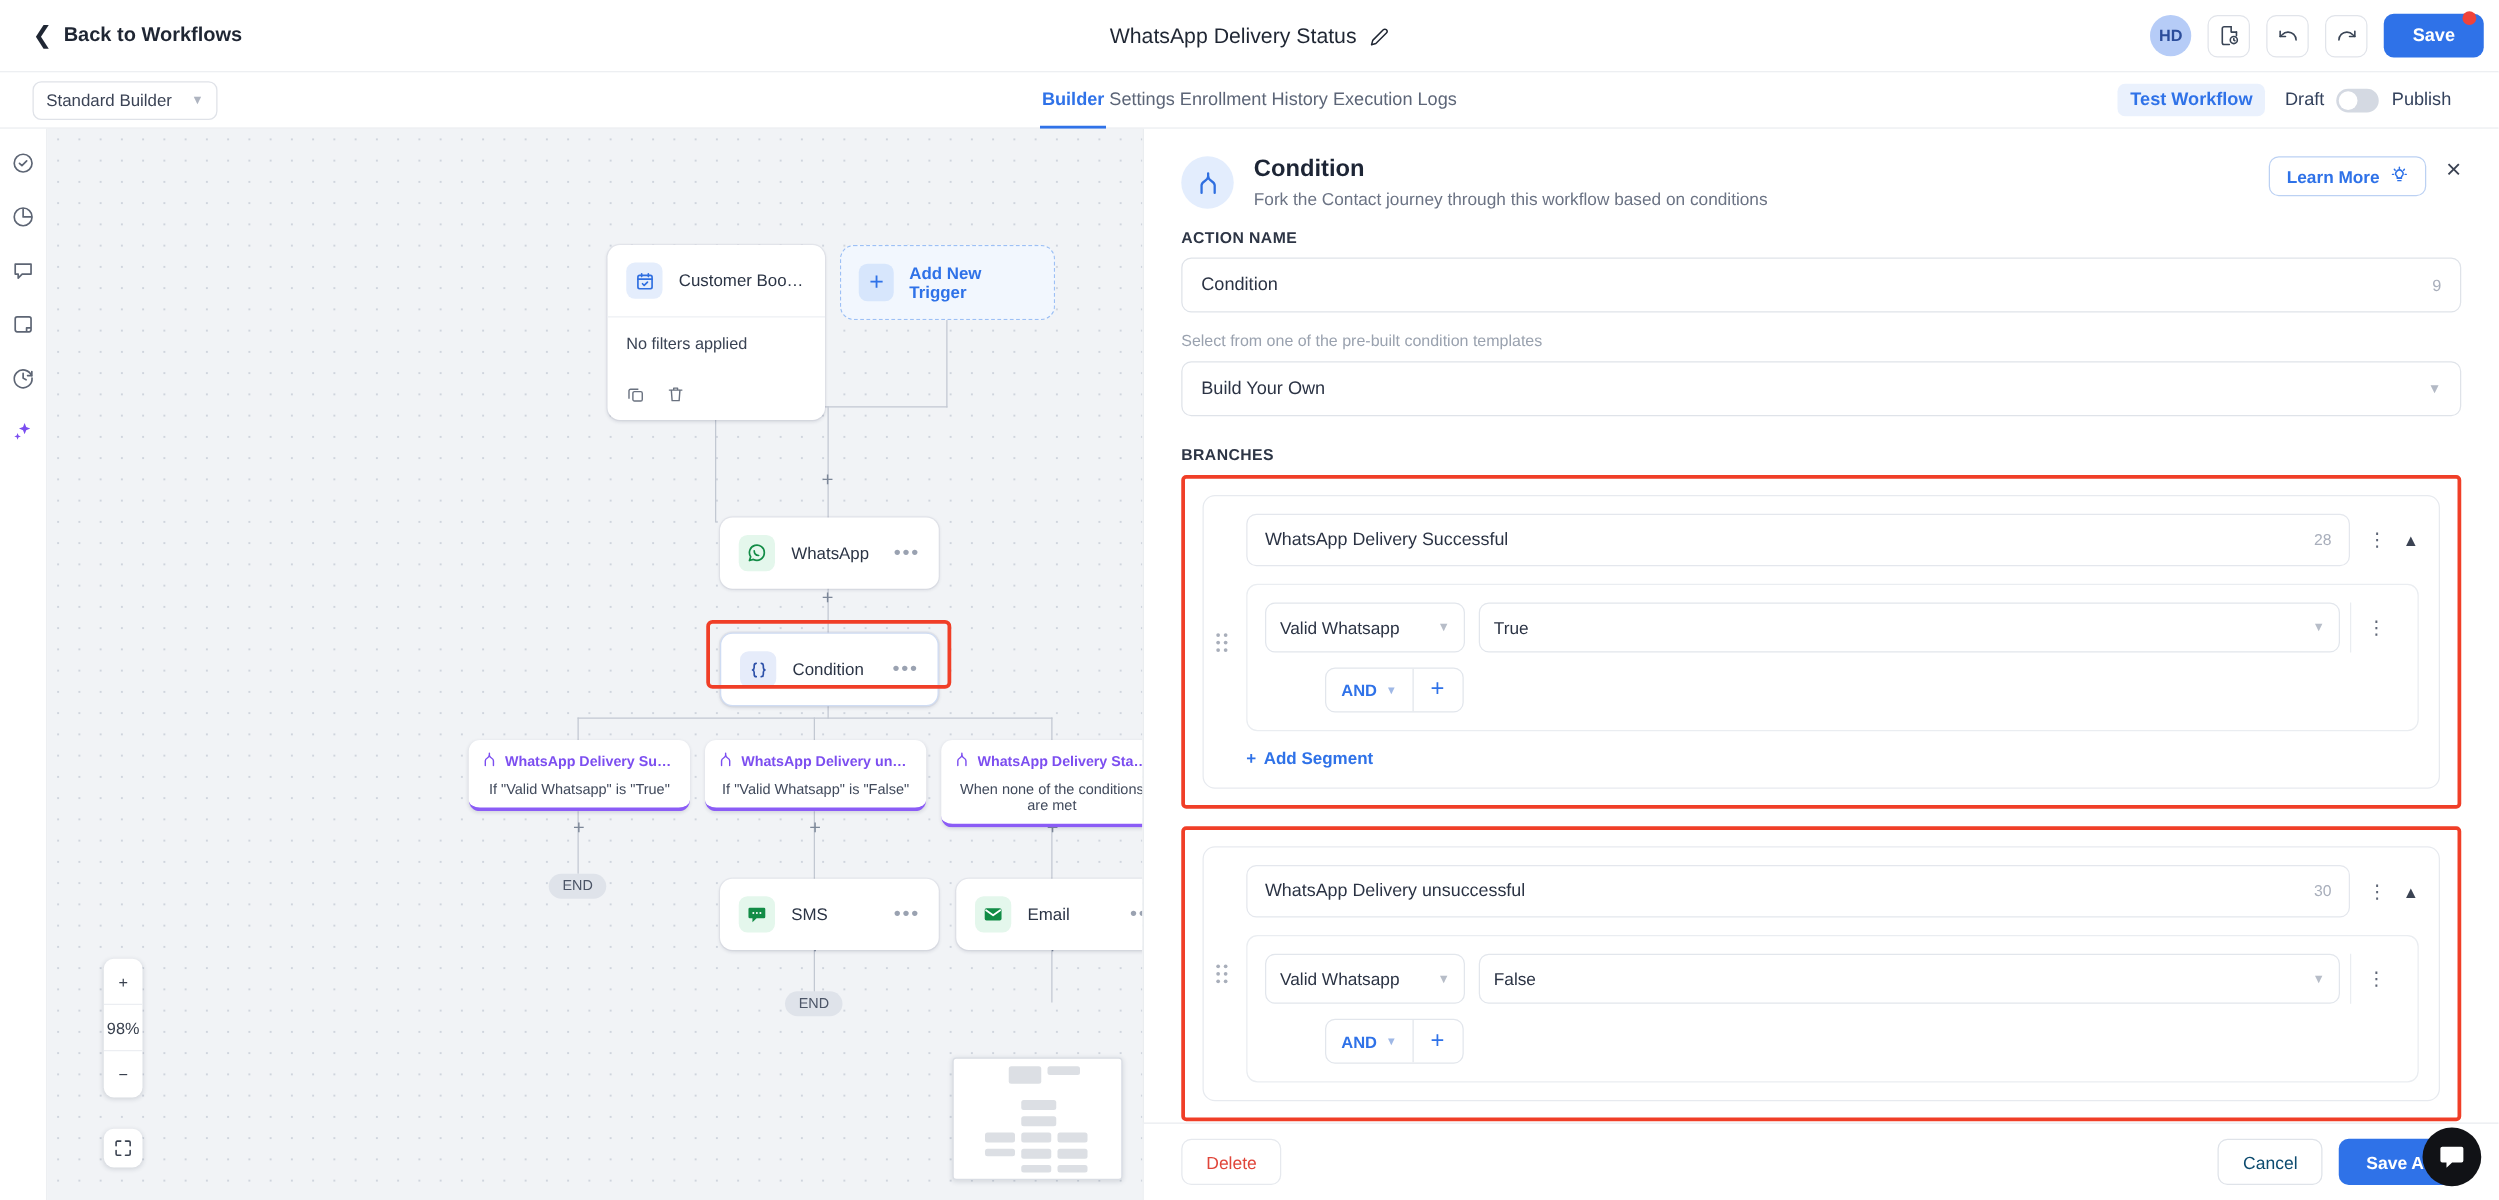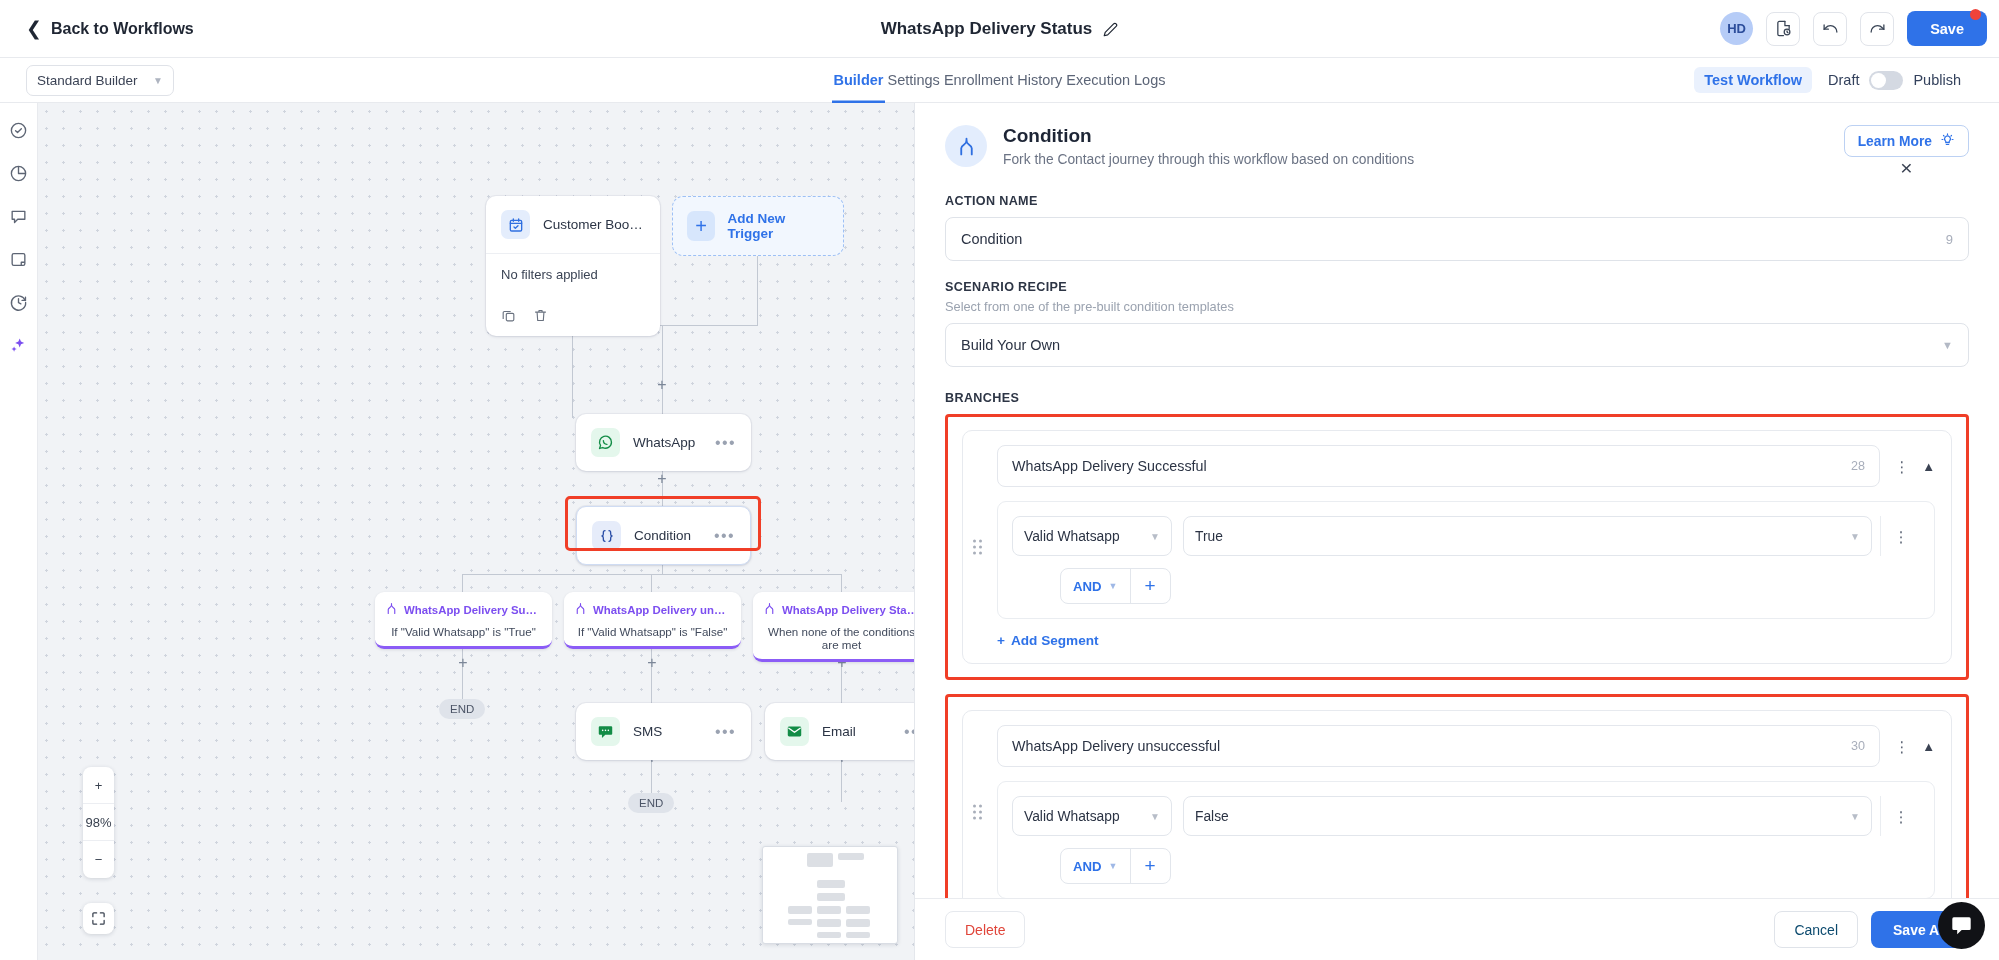--- a/index.html
+++ b/index.html
@@ -19,21 +19,21 @@
   .back-link {
     display: flex; align-items: center; gap: 9px; margin-left: 26px;
     font-size: 16px; font-weight: 700; color: #1f2633; cursor: pointer;
   }
   .chev-left { font-size: 19px; font-weight: 400; line-height: 1; }
   .doc-title-wrap {
     position: absolute; left: 0; right: 0; top: 0; height: 58px;
     display: flex; align-items: center; justify-content: center; gap: 11px;
     pointer-events: none;
   }
-  .doc-title { font-size: 17px; font-weight: 700; color: #1f2633; pointer-events: auto; }
+  .doc-title { font-size: 17px; font-weight: 400; color: #1f2633; pointer-events: auto; }
   .pencil-icon { pointer-events: auto; cursor: pointer; display: flex; }
   .topbar-right {
     margin-left: auto; display: flex; align-items: center; gap: 13px; margin-right: 12px;
   }
   .avatar {
     width: 33px; height: 33px; border-radius: 50%; background: #b6ccf7;
     color: #2c4d9b; font-size: 13px; font-weight: 700;
     display: flex; align-items: center; justify-content: center; cursor: pointer;
   }
   .icon-btn {
@@ -201,21 +201,21 @@
     display: flex; flex-direction: column; position: relative;
   }
   .panel-head { padding: 22px 30px 0 30px; display: flex; gap: 16px; align-items: flex-start; }
   .panel-ico {
     width: 42px; height: 42px; border-radius: 50%; background: #e3edfd;
     display: flex; align-items: center; justify-content: center; flex: 0 0 42px;
   }
   .panel-title { font-size: 19px; font-weight: 700; color: #1d2535; }
   .panel-sub { font-size: 13.8px; color: #6b7competitive; }
   .panel-sub { font-size: 13.8px; color: #6b7384; margin-top: 5px; }
-  .panel-head-right { margin-left: auto; display: flex; align-items: center; gap: 0; flex-direction: column; }
+  .panel-head-right { margin-left: auto; display: flex; align-items: flex-start; gap: 16px; }
   .learn-more {
     border: 1px solid #bcd1f3; border-radius: 8px; height: 32px; padding: 0 13px;
     display: flex; align-items: center; gap: 8px; background: #fff;
     color: #2f72e8; font-size: 13.8px; font-weight: 700; cursor: pointer;
   }
   .close-x { font-size: 21px; color: #3a4252; cursor: pointer; line-height: 1; font-weight: 300; }
 
   .panel-body { flex: 1; overflow: hidden; padding: 16px 30px 0 30px; position: relative; }
   .field-label { font-size: 12.6px; font-weight: 700; color: #2d3545; letter-spacing: .35px; margin-bottom: 9px; }
   .field-help { font-size: 12.8px; color: #9aa2af; margin: -4px 0 9px 0; }
@@ -617,21 +617,20 @@
       <div class="panel-body">
 
         <div class="field-label">ACTION NAME</div>
         <div class="text-input">
           <span>Condition</span>
           <span class="counter">9</span>
         </div>
 
         <div class="spacer-18"></div>
 
-        <div class="field-label">SCENARIO RECIPE</div>
         <div class="field-help">Select from one of the pre-built condition templates</div>
         <div class="text-input">
           <span>Build Your Own</span>
           <span class="caret">▼</span>
         </div>
 
         <div class="spacer-24"></div>
 
         <div class="field-label">BRANCHES</div>
 

